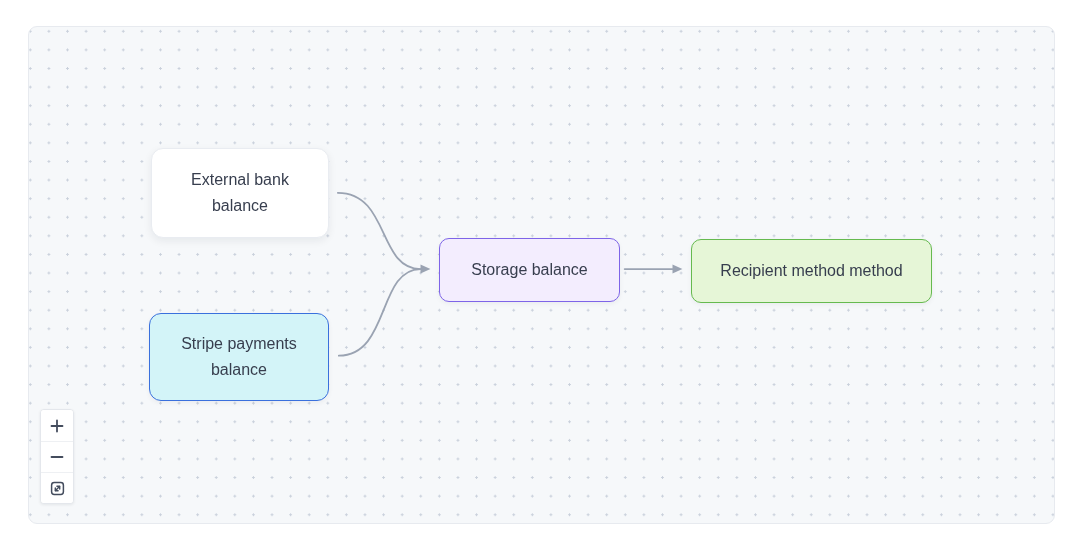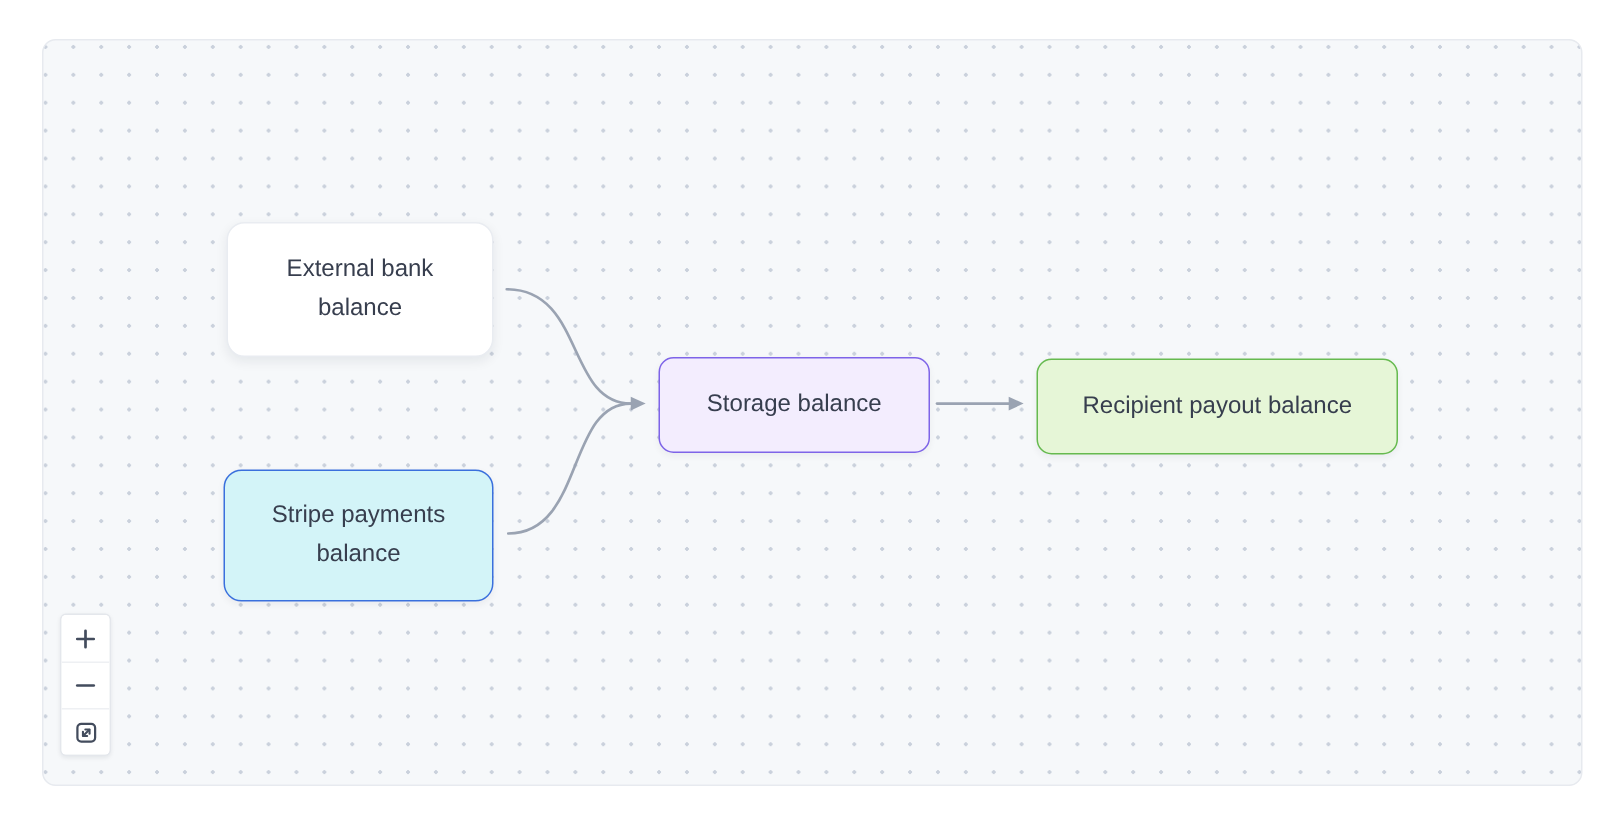--- a/index.html
+++ b/index.html
@@ -90,21 +90,21 @@
 
     <div class="node node-stripe" style="background: rgb(211, 244, 248); border-color: rgb(58, 112, 221); color: rgb(55, 62, 78);">
       <span class="node-label">Stripe payments balance</span>
     </div>
 
     <div class="node node-storage" style="background: rgb(243, 237, 254); border-color: rgb(126, 100, 232); color: rgb(55, 62, 78);">
       <span class="node-label">Storage balance</span>
     </div>
 
     <div class="node node-recipient" style="background: rgb(230, 246, 215); border-color: rgb(102, 186, 79); color: rgb(55, 62, 78);">
-      <span class="node-label">Recipient payout balance</span>
+      <span class="node-label">Recipient method method</span>
     </div>
 
     <div class="controls">
       <button class="ctrl-btn">
         <svg width="14" height="14" viewBox="0 0 14 14">
           <path d="M7 1.5 V12.5 M1.5 7 H12.5" stroke="#434c5d" stroke-width="1.8" stroke-linecap="round" fill="none"></path>
         </svg>
       </button>
       <button class="ctrl-btn">
         <svg width="14" height="14" viewBox="0 0 14 14">

